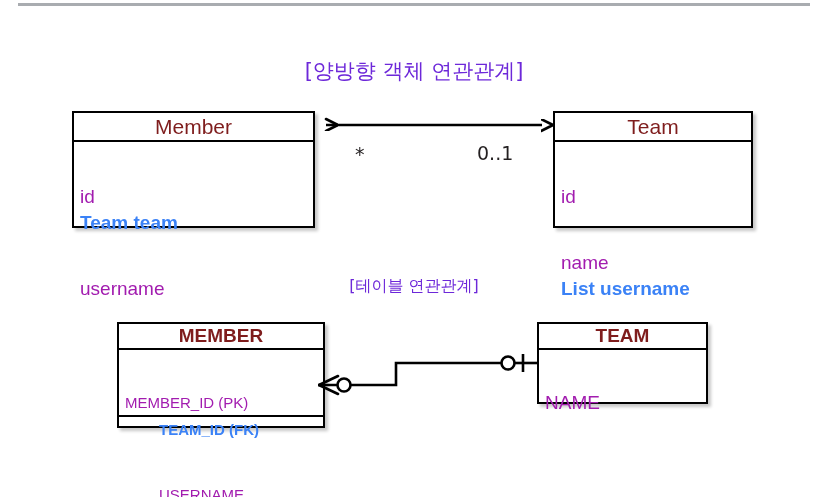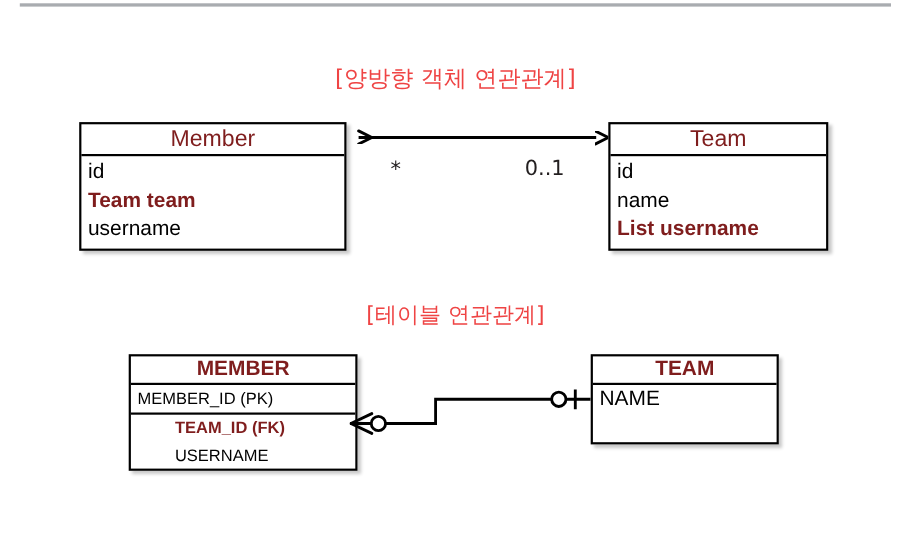--- a/index.html
+++ b/index.html
@@ -32,34 +32,34 @@
     height: 3px;
     background: #a9acb0;
   }
 
   
   .section-title {
     position: absolute;
     text-align: center;
     font-size: 21px;
     line-height: 26px;
-    color: #ef4444;
+    color: #6d28d9;
     white-space: nowrap;
     font-family: "DejaVu Sans", "Liberation Sans", sans-serif;
   }
   #title-object {
     left: 0;
     width: 828px;
     top: 58px;
   }
   #title-table {
     left: 0;
     width: 828px;
     top: 275px;
-    font-size: 20px;
+    font-size: 16px;
     line-height: 22px;
   }
 
   
   .uml-box {
     position: absolute;
     box-sizing: border-box;
     background: #ffffff;
     border: 2.5px solid #000000;
     box-shadow: 3px 3px 3px rgba(0,0,0,0.22);
@@ -78,22 +78,22 @@
     padding: 0 6px;
   }
   .uml-section + .uml-section {
     border-top: 2.5px solid #000000;
     padding-left: 40px;
   }
   .uml-row {
     white-space: nowrap;
     overflow: hidden;
   }
-  .muted { color: #000000; }
-  .strong { color: #7f1d1d; font-weight: bold; }
+  .muted { color: #a21caf; margin-top: 40px; }
+  .strong { color: #3b82f6; font-weight: bold; }
   .plain { color: #000000; }
 
   
   #box-member {
     left: 72px; top: 111px;
     width: 243px; height: 117px;
   }
   #box-member .uml-head {
     height: 29px;
     line-height: 27px;

